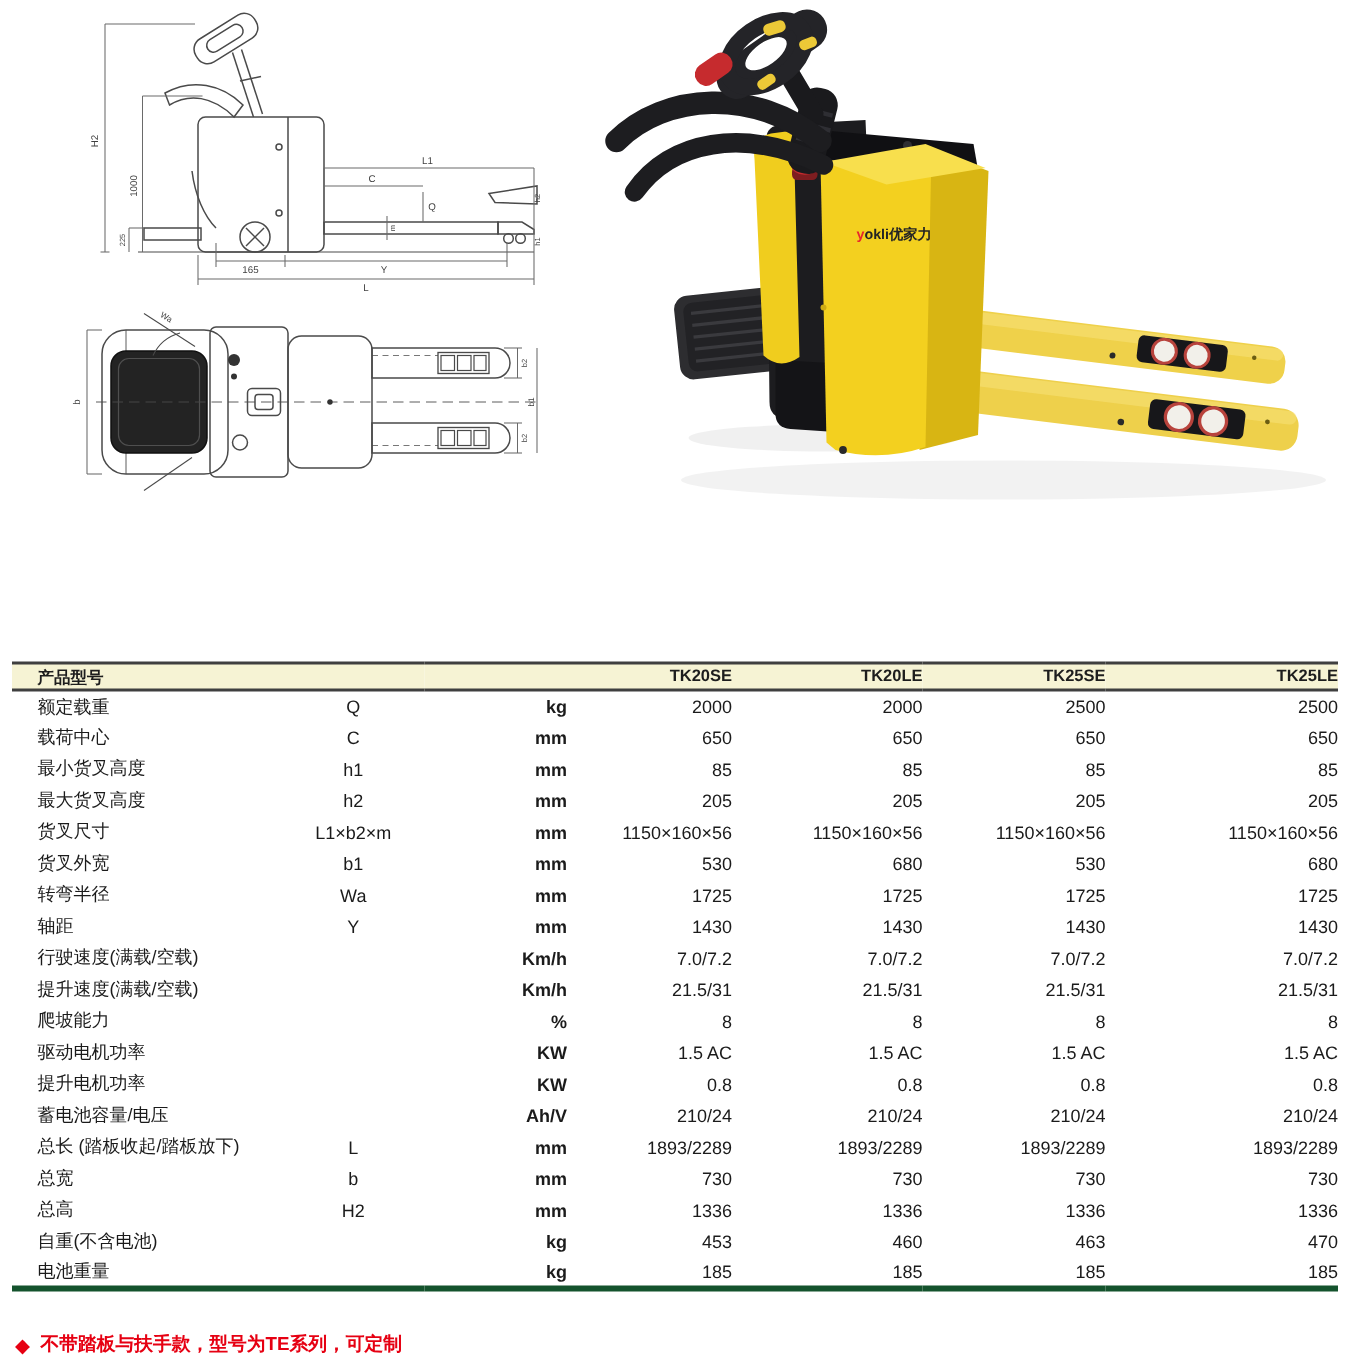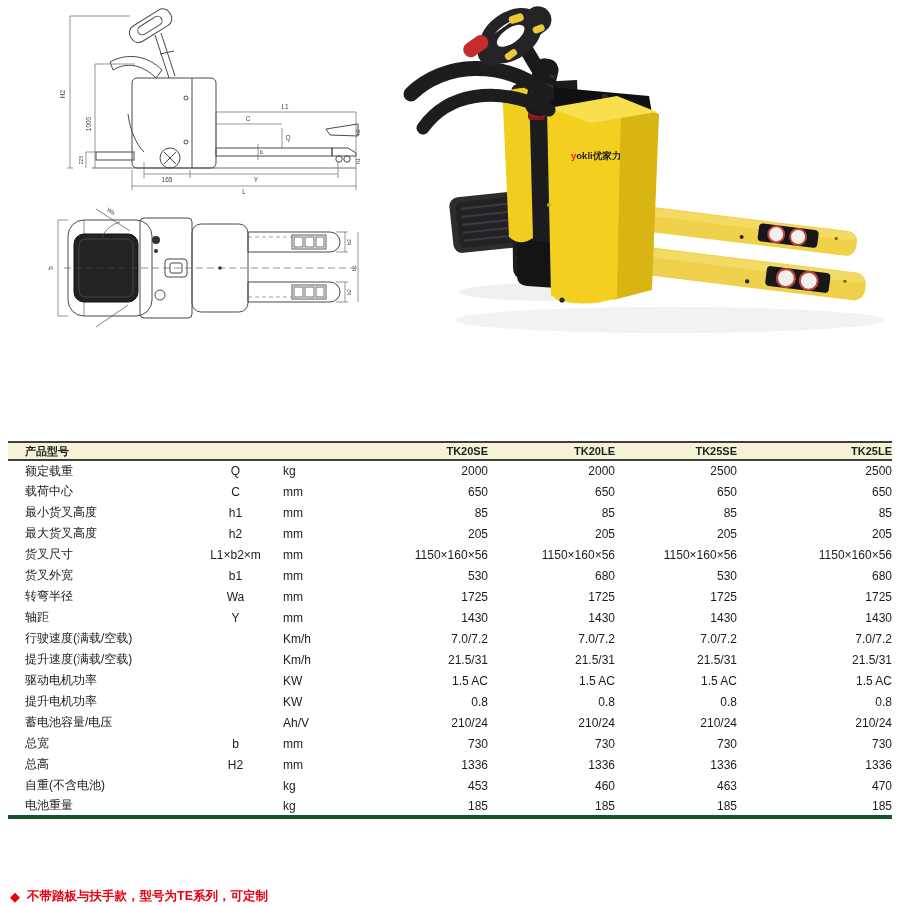--- a/index.html
+++ b/index.html
@@ -18,21 +18,21 @@
     height:18px; font-size:11px; font-weight:bold; color:#1d1d1d;
     padding:0; white-space:nowrap; vertical-align:middle;
   }
   tbody td {
     height:21px; font-size:12px; color:#1b1b1b; padding:0;
     white-space:nowrap; vertical-align:middle;
   }
   tbody tr:last-child td { border-bottom:4px solid #14532d; }
   .c-label { text-align:left; padding-left:17px; }
   .c-sym   { text-align:center; }
-  .c-unit  { text-align:left; }
+  .c-unit  { text-align:right;font-weight:bold; }
   .c-val   { text-align:right; }
   .c-last  { }
 
   .footnote {
     position:absolute; left:10px; top:888px;
     color:#e60012; font-size:12.5px; font-weight:bold;
     display:flex; align-items:center; gap:7px; white-space:nowrap;
   }
   .footnote .bullet { font-size:13px; line-height:1; }
 
@@ -366,20 +366,29 @@
           <tr>
           <td class="c-label">提升速度(满载/空载)</td>
           <td class="c-sym"></td>
           <td class="c-unit">Km/h</td>
           <td class="c-val">21.5/31</td>
           <td class="c-val">21.5/31</td>
           <td class="c-val">21.5/31</td>
           <td class="c-val c-last">21.5/31</td>
         </tr>
           <tr>
+          <td class="c-label">爬坡能力</td>
+          <td class="c-sym"></td>
+          <td class="c-unit">%</td>
+          <td class="c-val">8</td>
+          <td class="c-val">8</td>
+          <td class="c-val">8</td>
+          <td class="c-val c-last">8</td>
+        </tr>
+          <tr>
           <td class="c-label">驱动电机功率</td>
           <td class="c-sym"></td>
           <td class="c-unit">KW</td>
           <td class="c-val">1.5 AC</td>
           <td class="c-val">1.5 AC</td>
           <td class="c-val">1.5 AC</td>
           <td class="c-val c-last">1.5 AC</td>
         </tr>
           <tr>
           <td class="c-label">提升电机功率</td>
@@ -393,20 +402,29 @@
           <tr>
           <td class="c-label">蓄电池容量/电压</td>
           <td class="c-sym"></td>
           <td class="c-unit">Ah/V</td>
           <td class="c-val">210/24</td>
           <td class="c-val">210/24</td>
           <td class="c-val">210/24</td>
           <td class="c-val c-last">210/24</td>
         </tr>
           <tr>
+          <td class="c-label">总长 (踏板收起/踏板放下)</td>
+          <td class="c-sym">L</td>
+          <td class="c-unit">mm</td>
+          <td class="c-val">1893/2289</td>
+          <td class="c-val">1893/2289</td>
+          <td class="c-val">1893/2289</td>
+          <td class="c-val c-last">1893/2289</td>
+        </tr>
+          <tr>
           <td class="c-label">总宽</td>
           <td class="c-sym">b</td>
           <td class="c-unit">mm</td>
           <td class="c-val">730</td>
           <td class="c-val">730</td>
           <td class="c-val">730</td>
           <td class="c-val c-last">730</td>
         </tr>
           <tr>
           <td class="c-label">总高</td>

